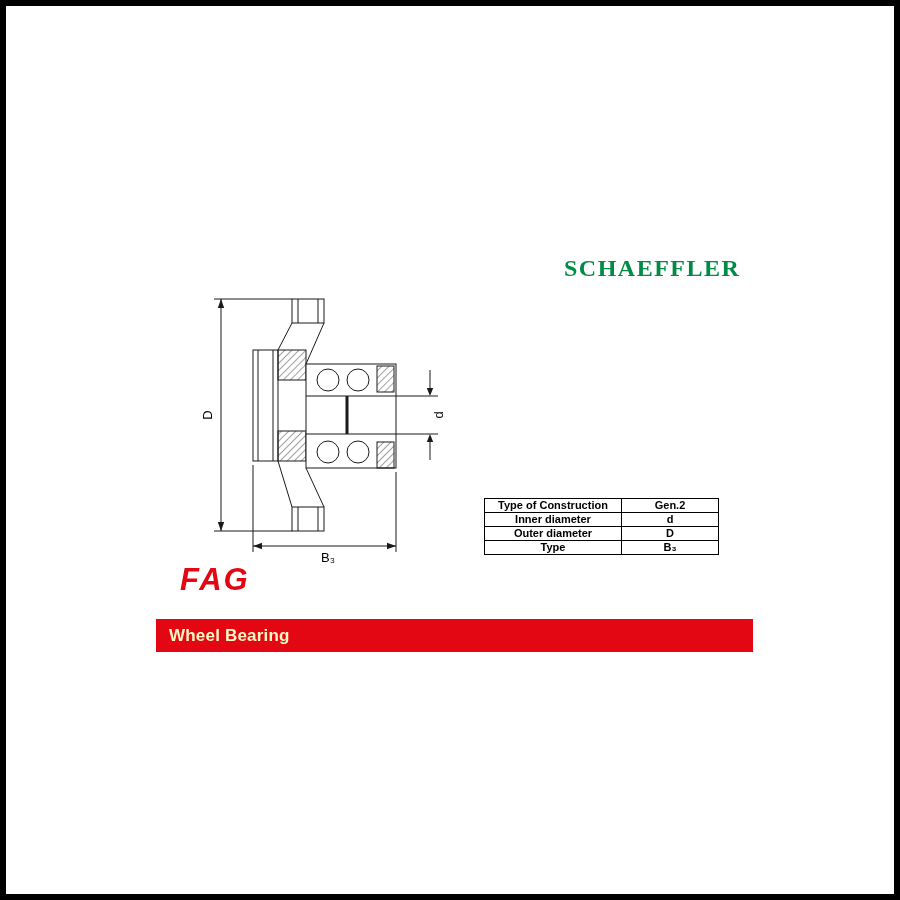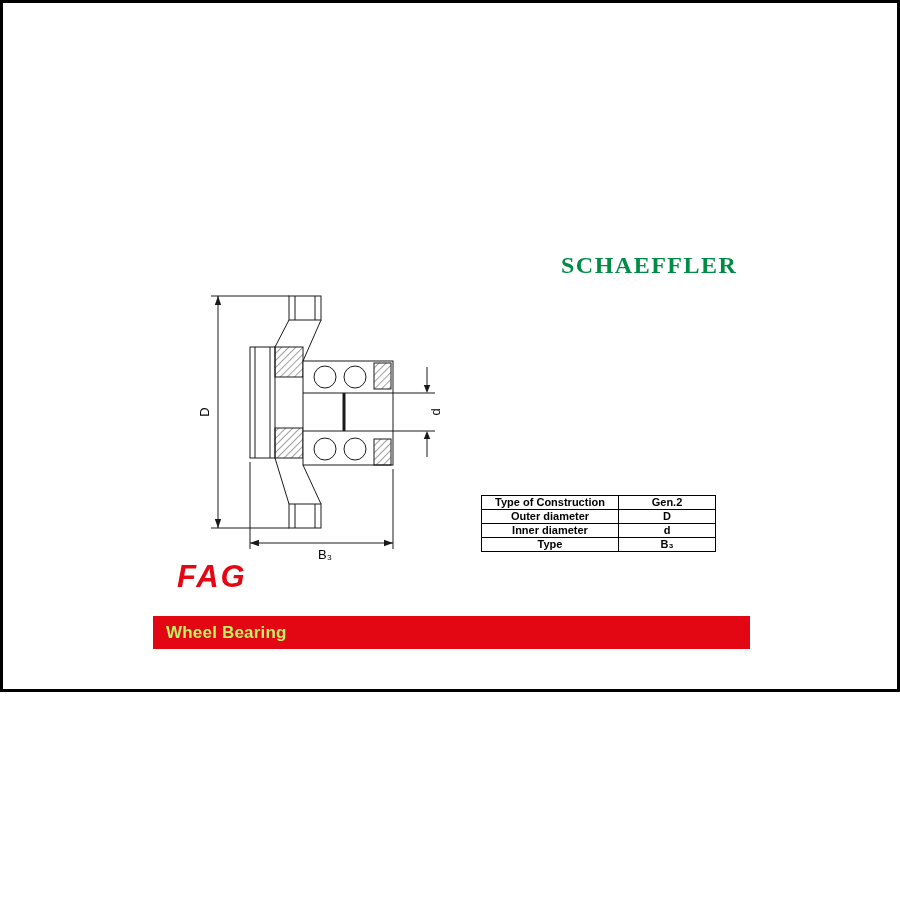--- a/index.html
+++ b/index.html
@@ -1,20 +1,20 @@
 <!DOCTYPE html>
 <html><head>
 <meta charset="utf-8">
 <style>
   html,body{margin:0;padding:0;background:#ffffff;}
   .page{
     position:relative;
-    width:900px;height:692px;
+    width:900px;height:900px;
     box-sizing:border-box;
-    border:3px solid #000000;
+    border:6px solid #000000;
     background:#ffffff;
     font-family:"Liberation Sans", sans-serif;
     overflow:hidden;
   }
   .schaeffler-logo{
     position:absolute;
     left:558px;top:249px;
     font-family:"Liberation Serif", serif;
     font-weight:700;
     font-size:24px;
@@ -57,21 +57,21 @@
   }
   .banner{
     position:absolute;
     left:150px;top:613px;
     width:597px;height:33px;
     background:#e30613;
     display:flex;
     align-items:center;
   }
   .banner-title{
-    color:#bef264;
+    color:#fef9c3;
     font-weight:700;
     font-size:17px;
     padding-left:13px;
     letter-spacing:0.2px;
   }
   svg text{
     font-family:"Liberation Sans", sans-serif;
     font-size:13px;
     fill:#000;
   }
@@ -154,26 +154,26 @@
     <text x="322" y="556" text-anchor="middle">B₃</text>
   </svg>
 
   <table class="spec-table">
     <tbody>
       <tr>
         <td class="lbl">Type of Construction</td>
         <td class="val">Gen.2</td>
       </tr>
       <tr>
+        <td class="lbl">Inner diameter</td>
+        <td class="val">d</td>
+      </tr>
+      <tr>
         <td class="lbl">Outer diameter</td>
         <td class="val">D</td>
-      </tr>
-      <tr>
-        <td class="lbl">Inner diameter</td>
-        <td class="val">d</td>
       </tr>
       <tr>
         <td class="lbl">Type</td>
         <td class="val">B₃</td>
       </tr>
     </tbody>
   </table>
 
   <div class="fag-logo">FAG</div>
 

